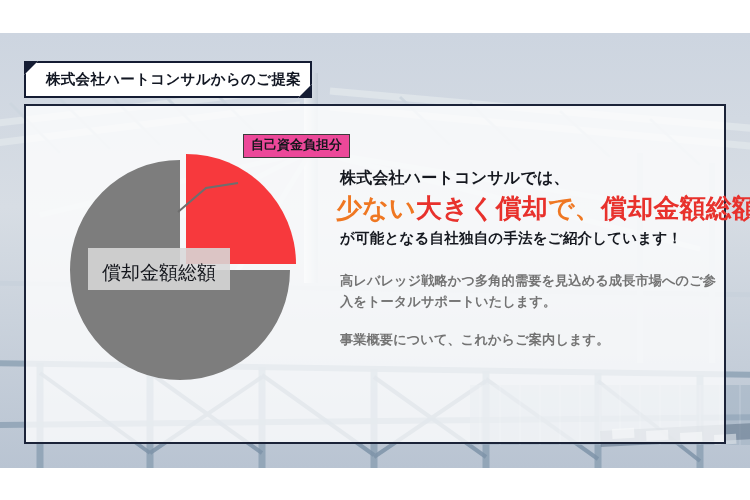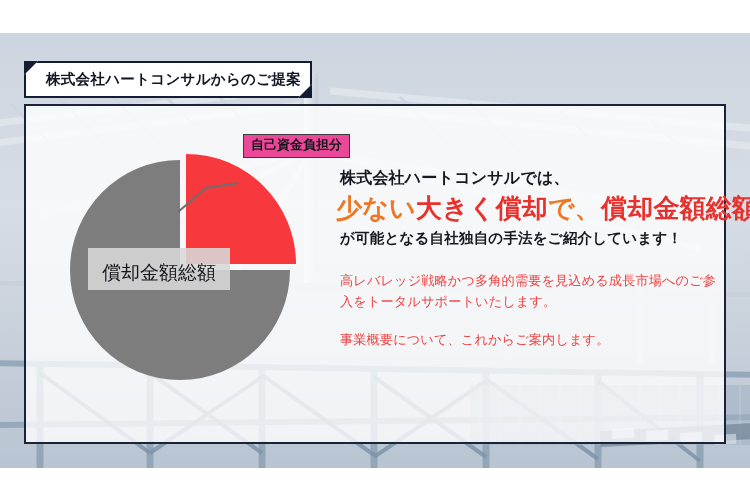--- a/index.html
+++ b/index.html
@@ -142,22 +142,22 @@
   .hl-red { color: #e8312c; }
   .copy-sub {
     font-size: 14.5px;
     font-weight: bold;
     color: #15181f;
     letter-spacing: 0.2px;
     margin-bottom: 22px;
   }
   .copy-para {
     font-size: 13.2px;
-    font-weight: normal;
-    color: #ef4444;
+    font-weight: bold;
+    color: #737373;
     line-height: 1.6;
     letter-spacing: 0.1px;
     margin-bottom: 17px;
   }
   .copy-para:last-child { margin-bottom: 0; }
 </style>
 </head>
 <body>
 
 <div id="slide">

